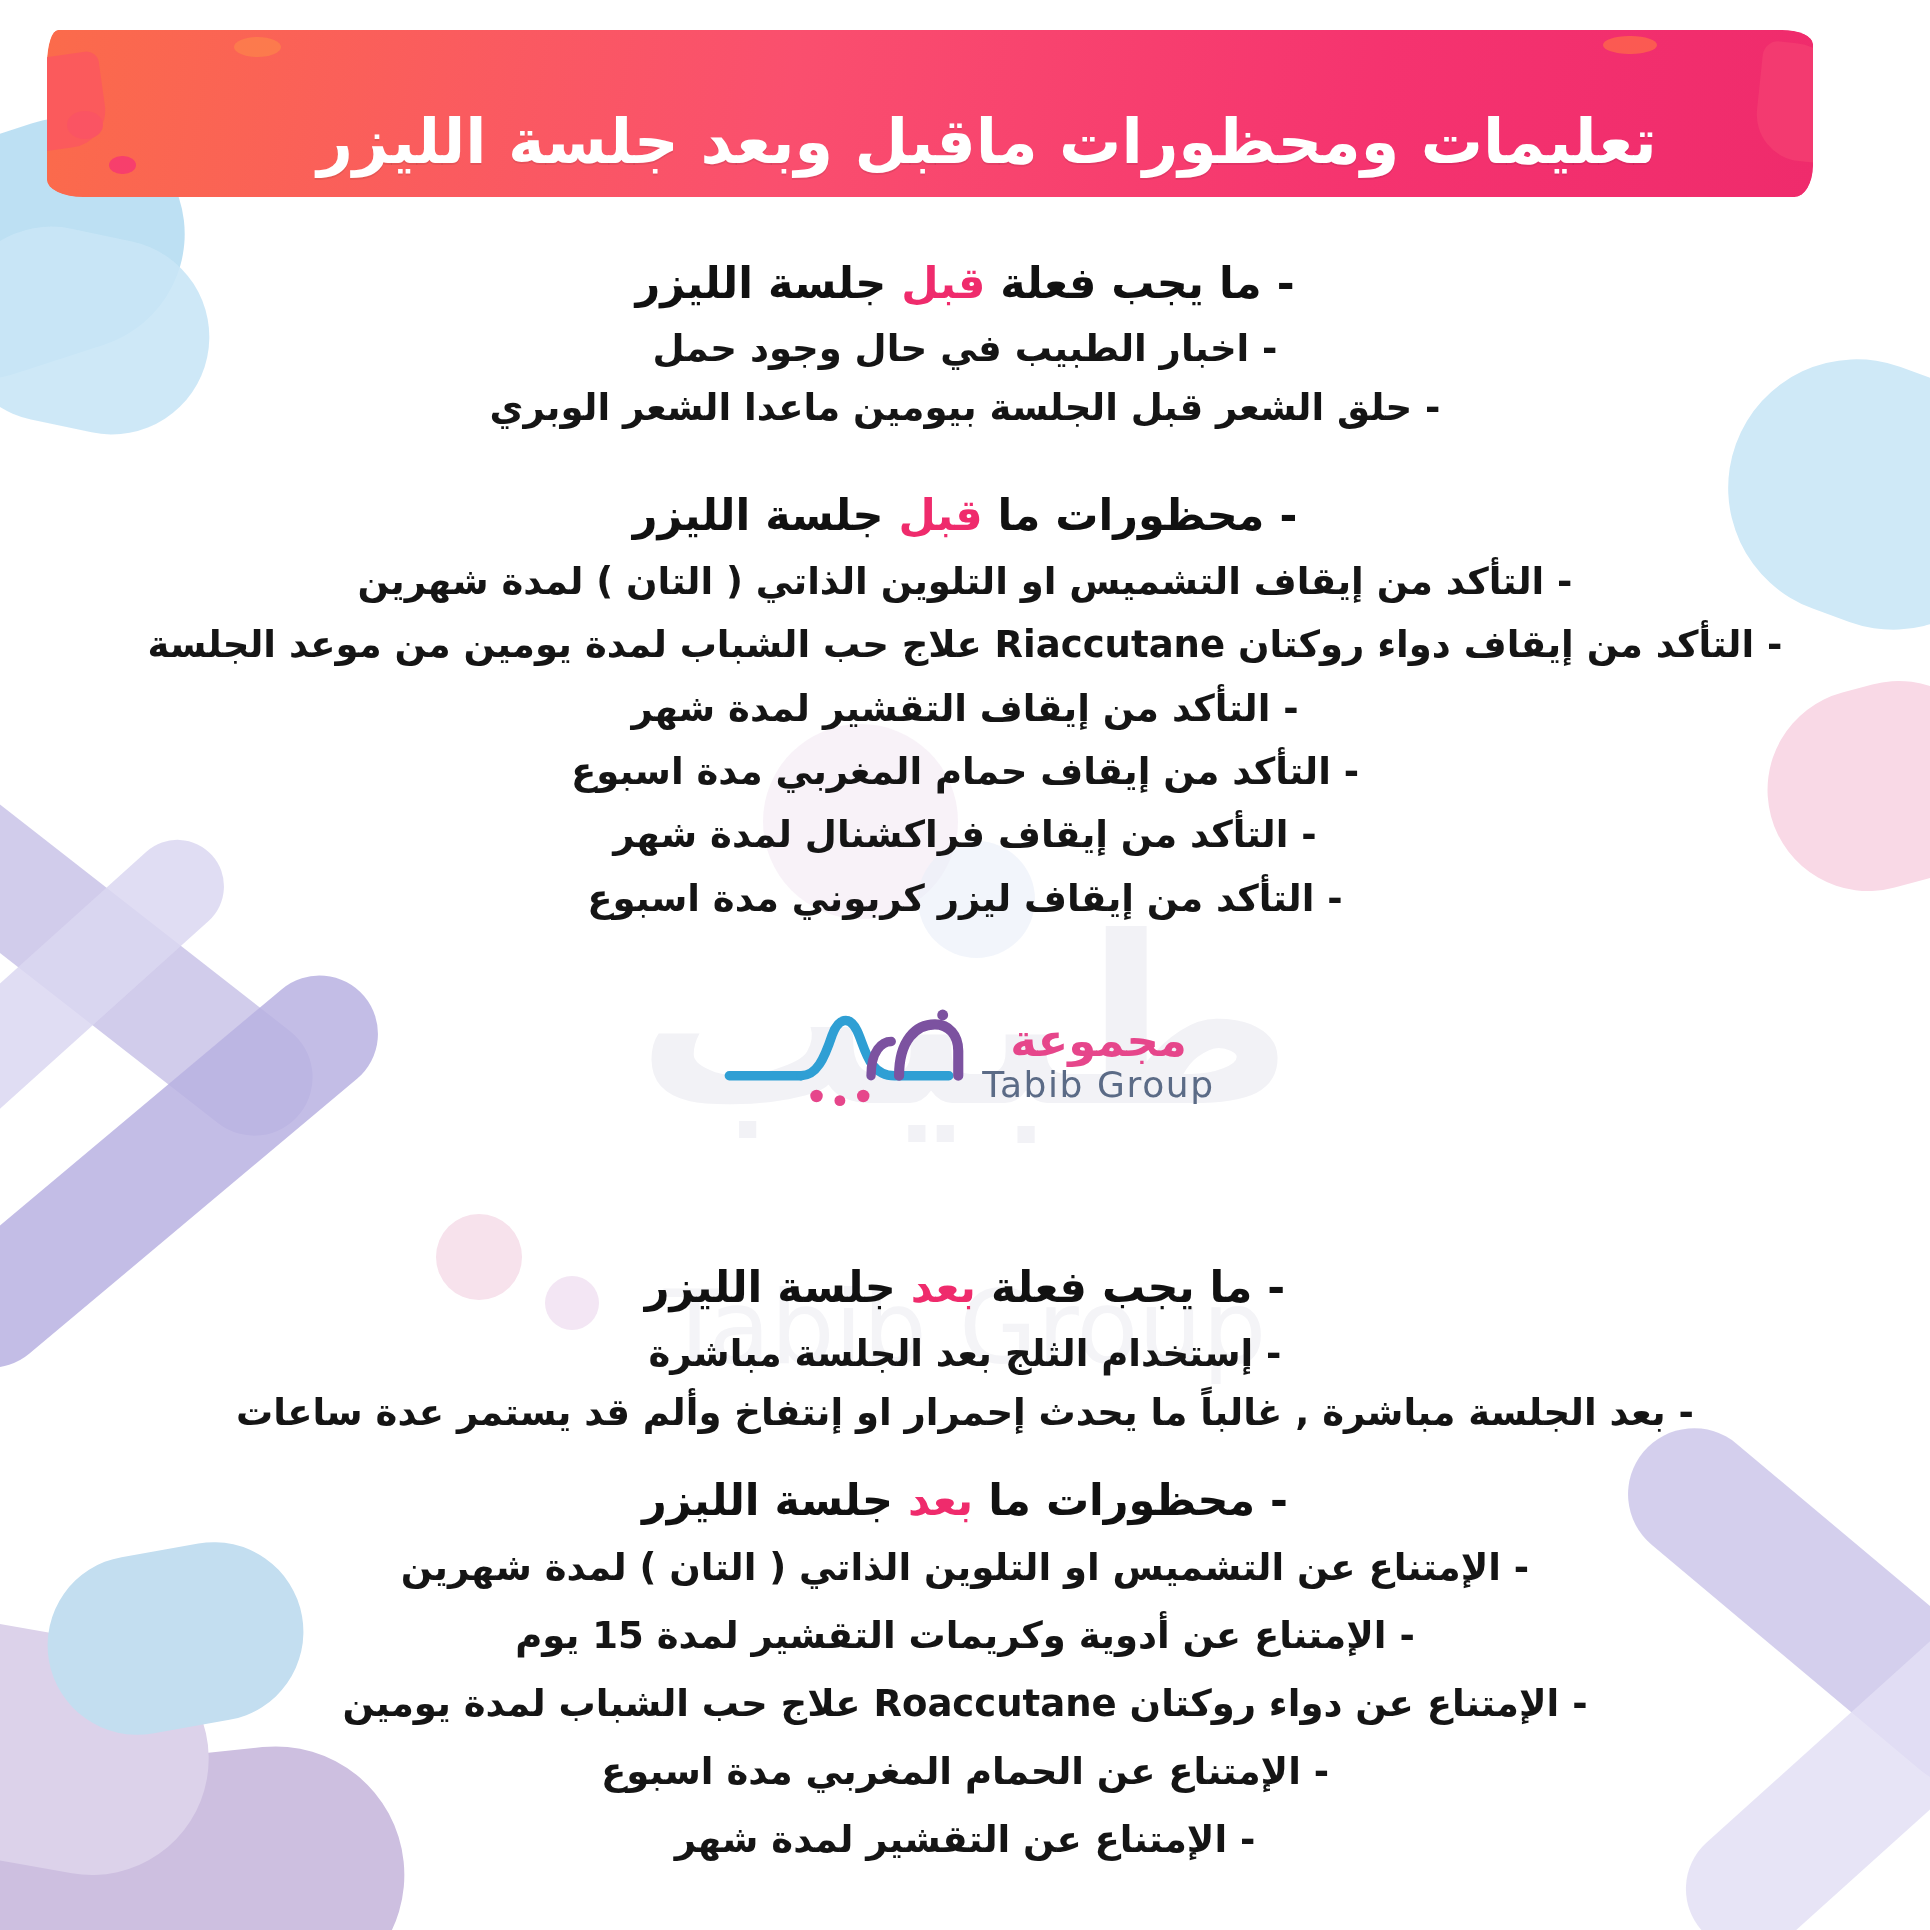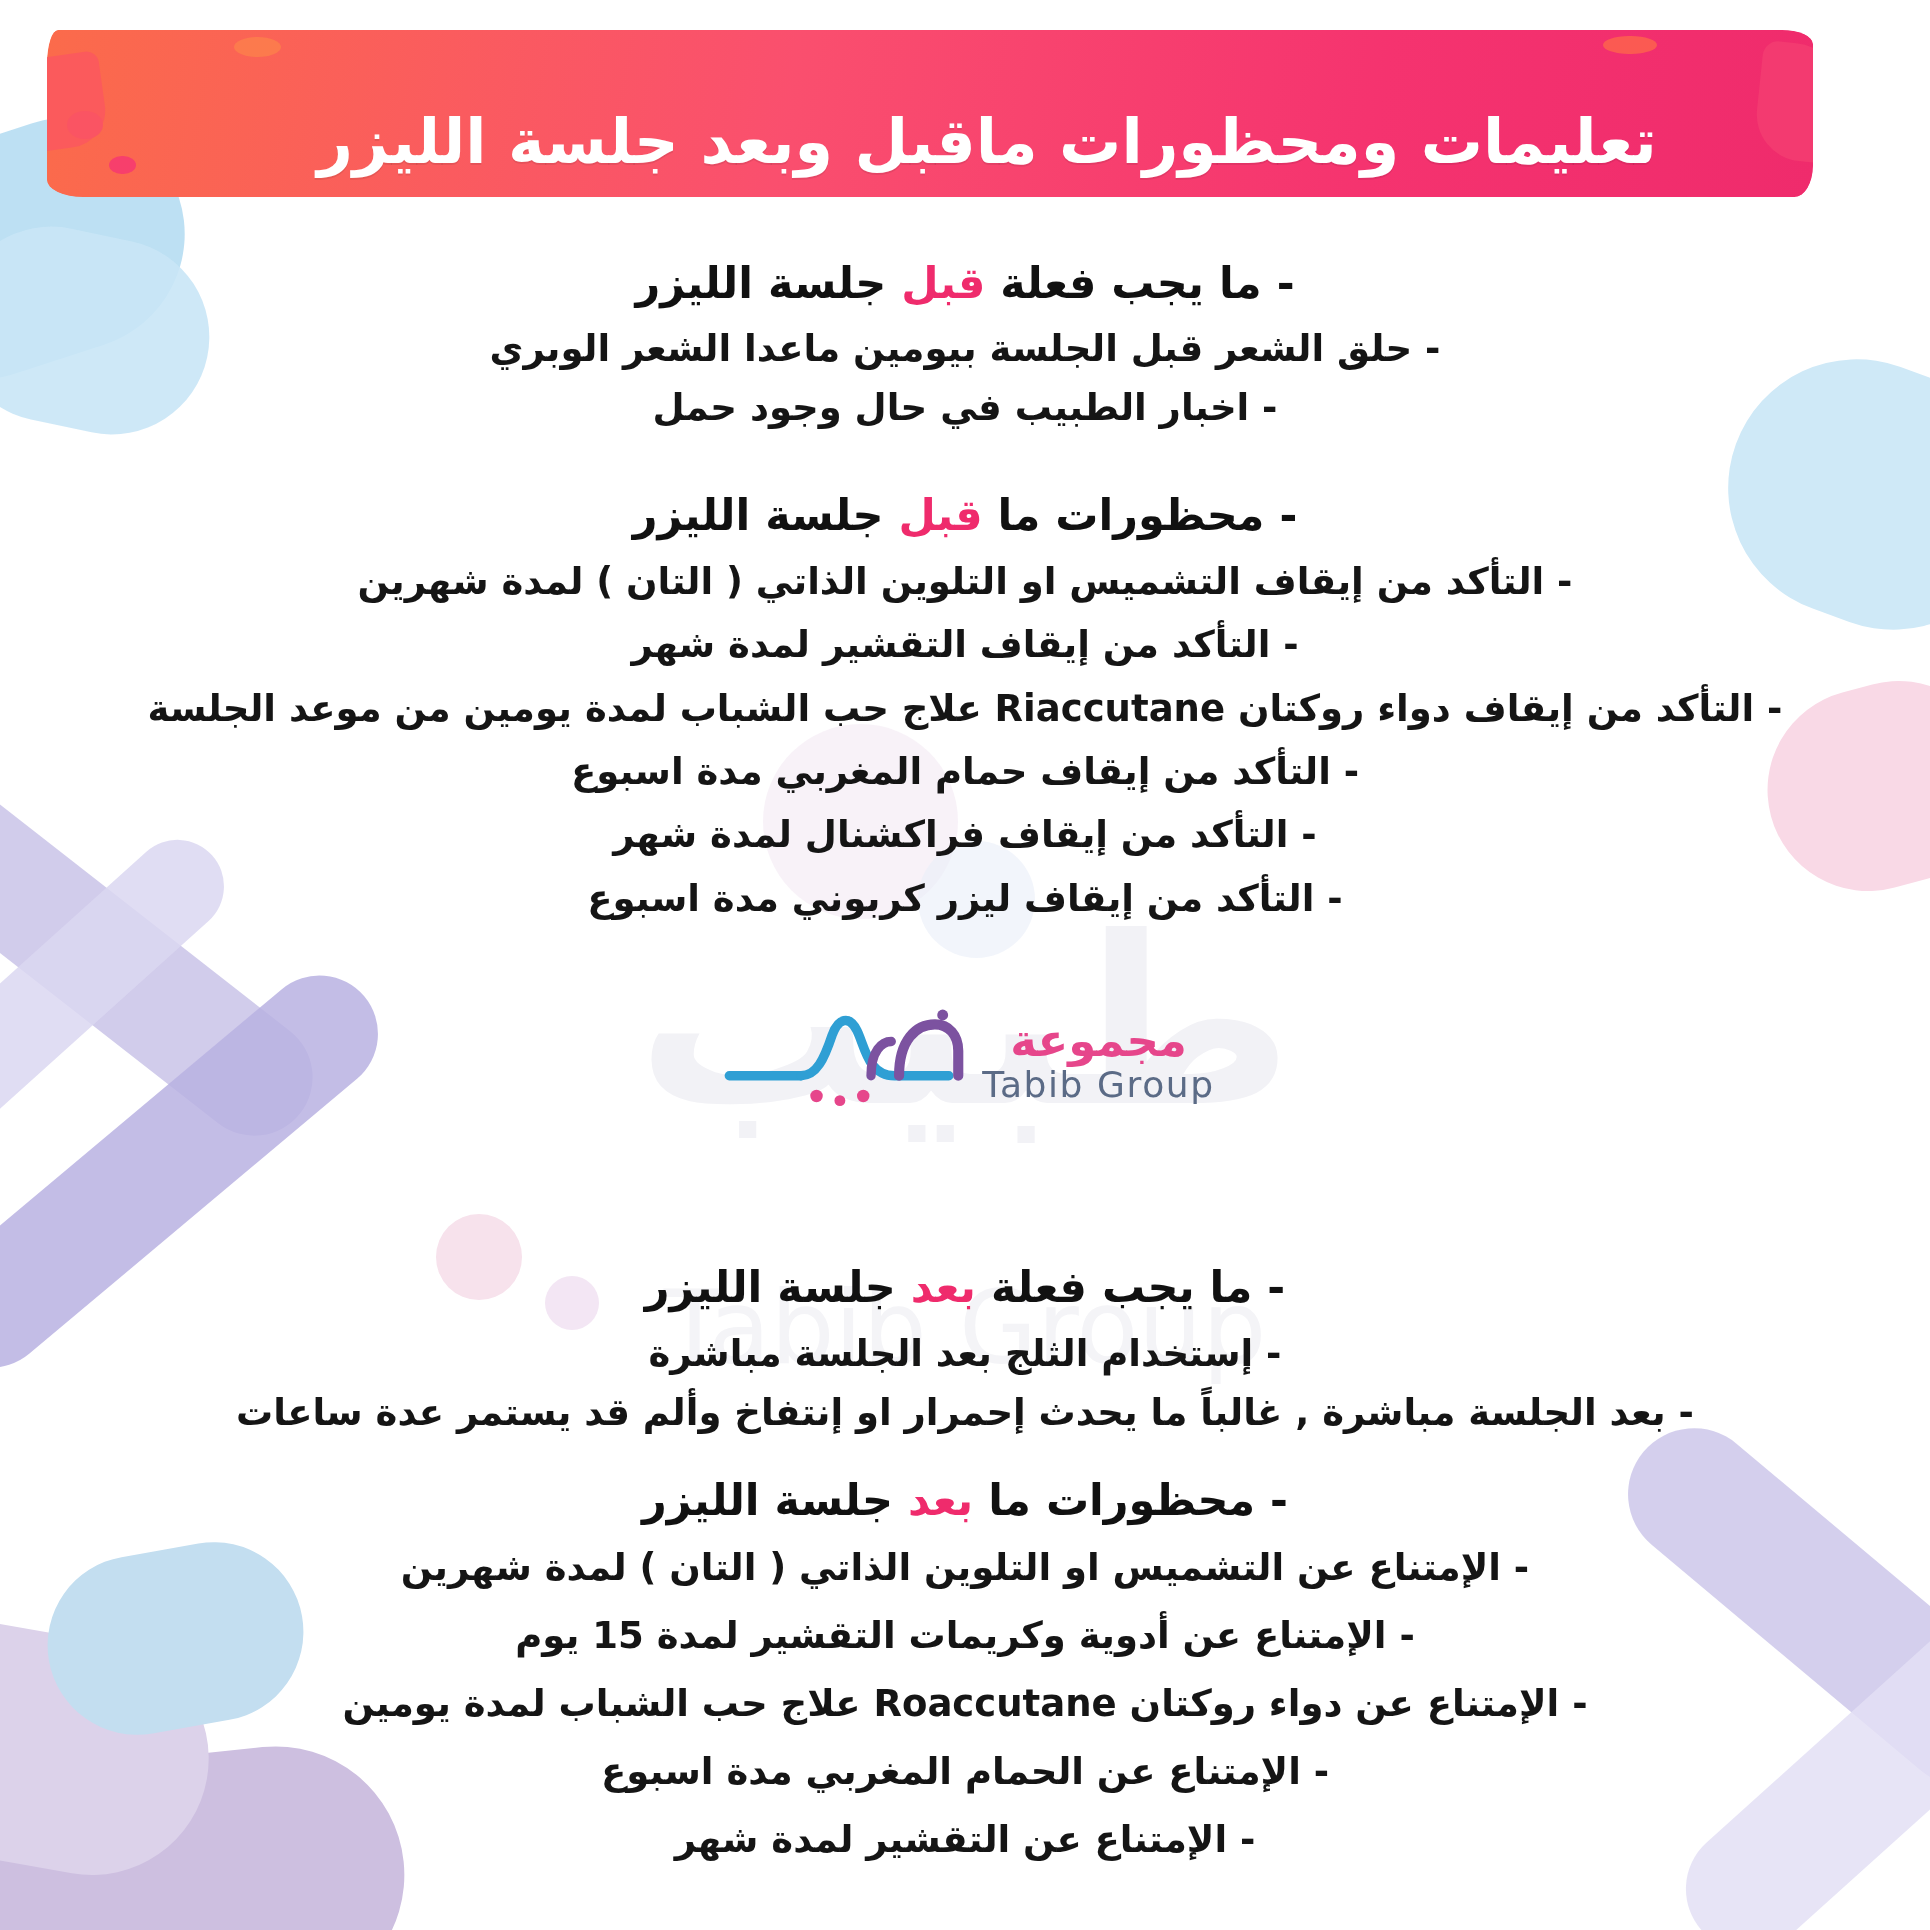--- a/index.html
+++ b/index.html
@@ -350,33 +350,33 @@
   <h1 class="header-title">تعليمات ومحظورات ماقبل وبعد جلسة الليزر</h1>
 </div>
 
 <div class="content">
 
   <section class="section sec-1">
     <h2 class="section-title">
       <span>- ما يجب فعلة </span><span class="hl">قبل</span><span> جلسة الليزر</span>
     </h2>
     <ul class="bullets">
+      <li>- اخبار الطبيب في حال وجود حمل</li>
       <li>- حلق الشعر قبل الجلسة بيومين ماعدا الشعر الوبري</li>
-      <li>- اخبار الطبيب في حال وجود حمل</li>
     </ul>
   </section>
 
   <section class="section sec-2">
     <h2 class="section-title">
       <span>- محظورات ما </span><span class="hl">قبل</span><span> جلسة الليزر</span>
     </h2>
     <ul class="bullets">
       <li>- التأكد من إيقاف التشميس او التلوين الذاتي ( التان ) لمدة شهرين</li>
+      <li>- التأكد من إيقاف دواء روكتان Riaccutane علاج حب الشباب لمدة يومين من موعد الجلسة</li>
       <li>- التأكد من إيقاف التقشير لمدة شهر</li>
-      <li>- التأكد من إيقاف دواء روكتان Riaccutane علاج حب الشباب لمدة يومين من موعد الجلسة</li>
       <li>- التأكد من إيقاف حمام المغربي مدة اسبوع</li>
       <li>- التأكد من إيقاف فراكشنال لمدة شهر</li>
       <li>- التأكد من إيقاف ليزر كربوني مدة اسبوع</li>
     </ul>
   </section>
 
   <section class="section sec-3">
     <h2 class="section-title">
       <span>- ما يجب فعلة </span><span class="hl">بعد</span><span> جلسة الليزر</span>
     </h2>

